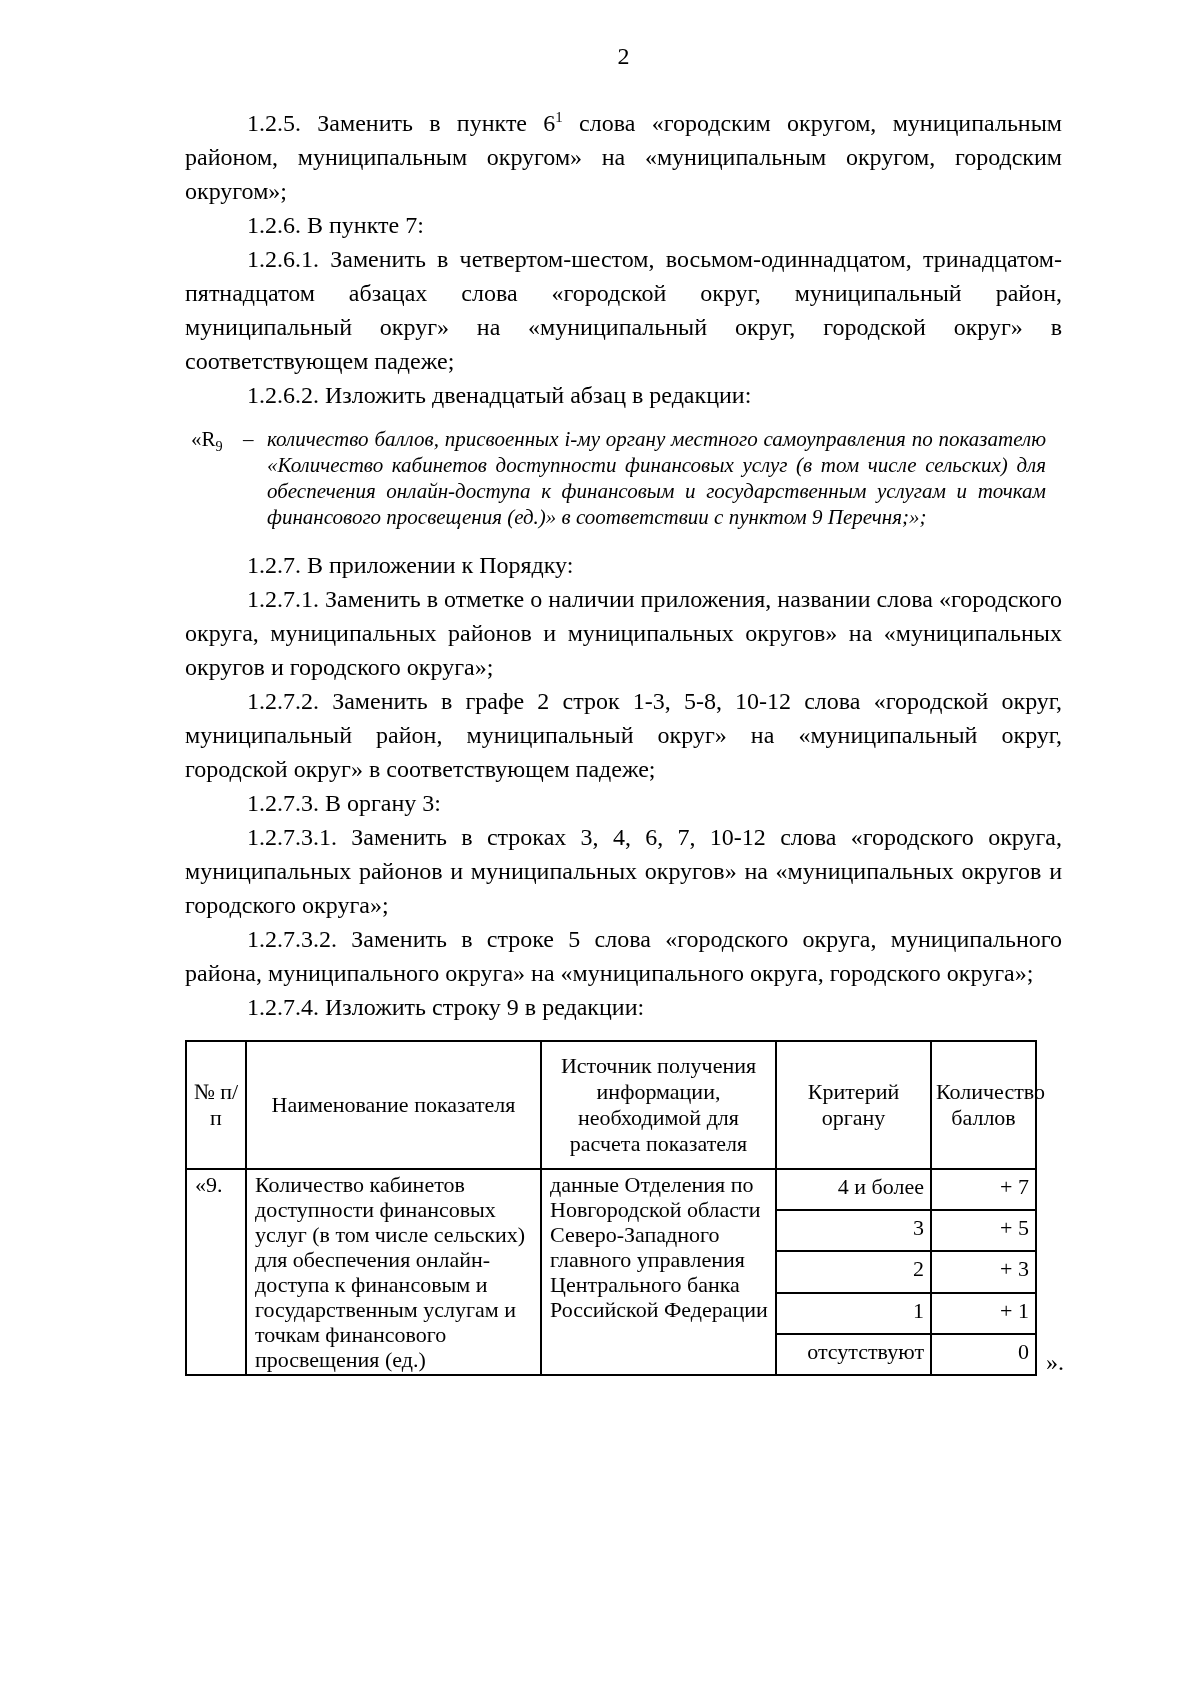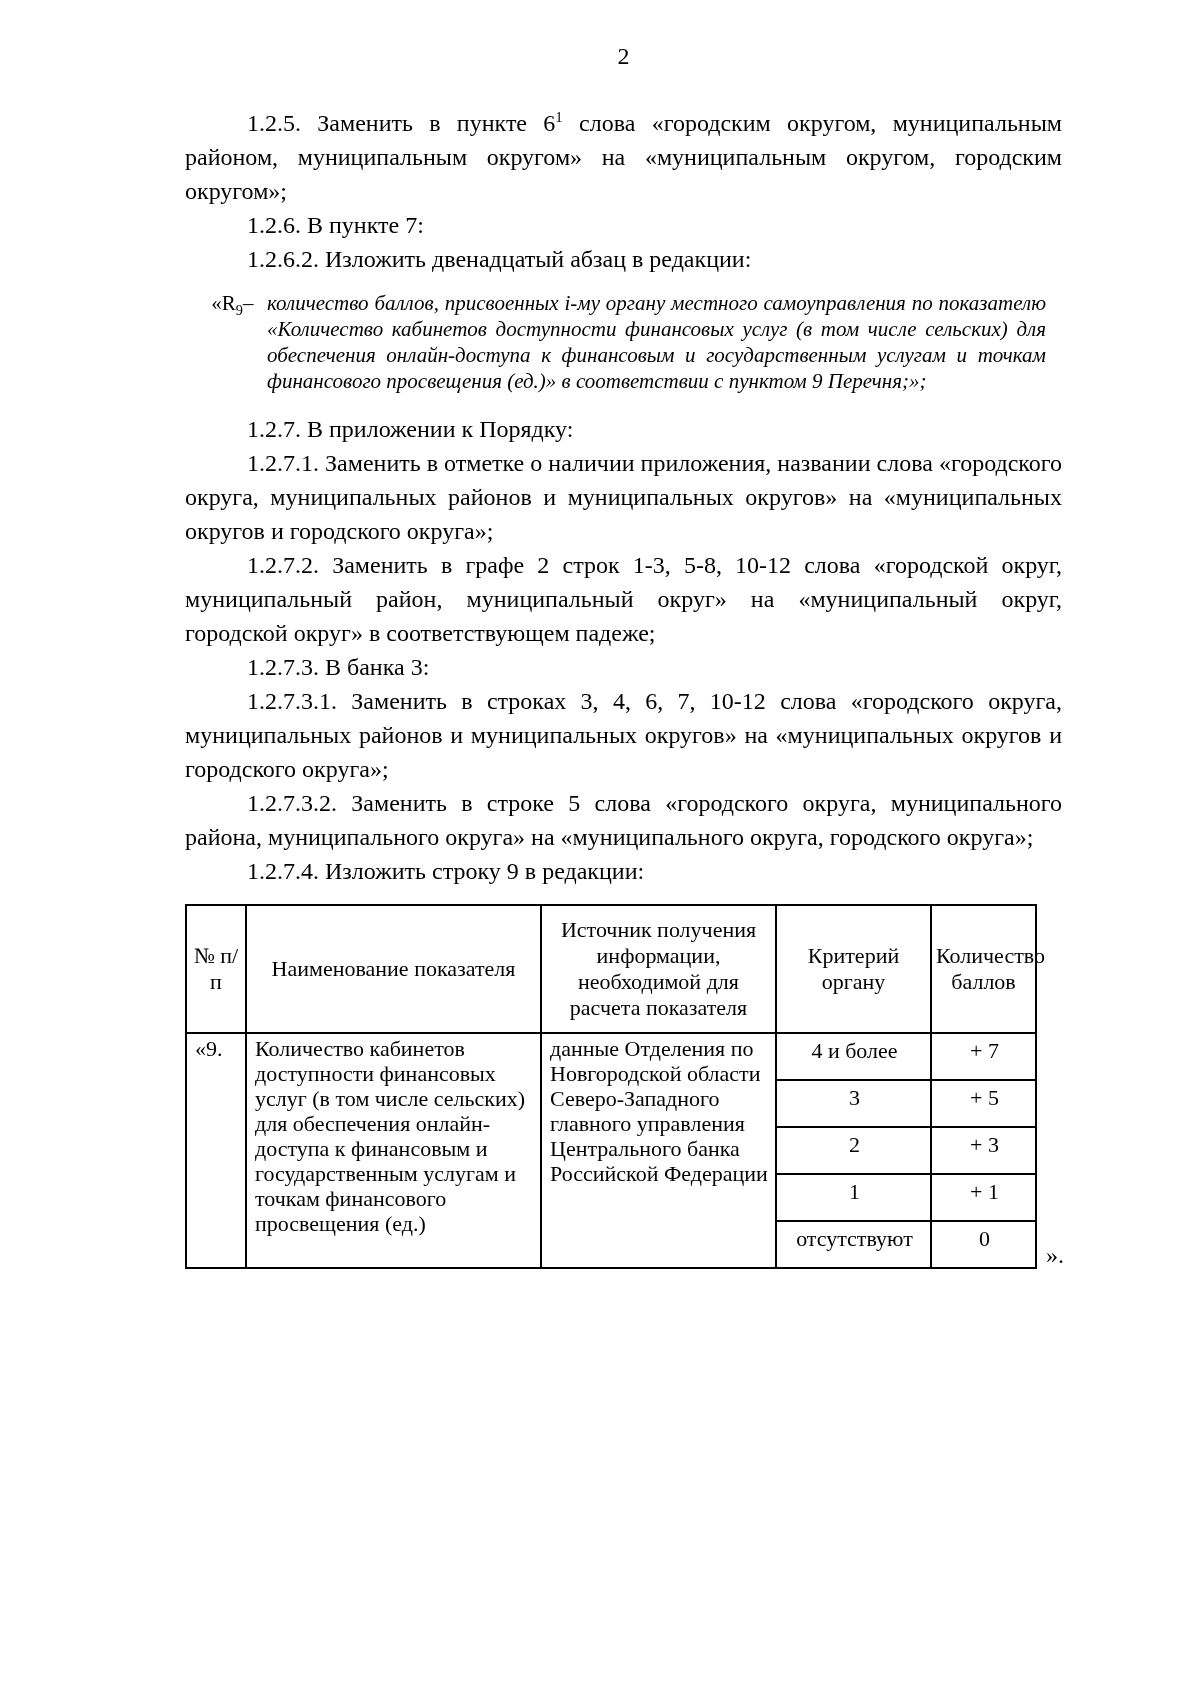--- a/index.html
+++ b/index.html
@@ -41,21 +41,20 @@
   }
   .definition {
     display: flex;
     margin: 14px 0 18px 6px;
     font-size: 21px;
     line-height: 26px;
   }
   .def-term {
     flex: none;
     width: 52px;
-    text-align: right;
   }
   .def-dash {
     flex: none;
     width: 24px;
   }
   .def-text {
     flex: 1;
     text-align: justify;
     padding-right: 16px;
     font-style: italic;
@@ -84,59 +83,60 @@
     height: 128px;
   }
   td.cell-top {
     vertical-align: top;
     text-align: left;
     line-height: 25px;
     padding: 2px 6px 2px 8px;
   }
   td.cell-crit, td.cell-pts {
     vertical-align: top;
-    text-align: center;
+    text-align: right;
     line-height: 25px;
-    padding: 4px 6px 16px 8px;
+    padding: 4px 6px 10px 8px;
     height: 40px;
   }
   .closing-mark {
     font-size: 24px;
     line-height: 28px;
     margin-left: 9px;
   }
 </style>
 </head>
 <body>
 
 <div class="page">
 
   <div class="page-number">2</div>
 
 
   <p class="para"><span>1.2.5. Заменить в пункте 6</span><sup class="fnsup">1</sup><span> слова «городским округом, муниципальным районом, муниципальным округом» на «муниципальным округом, городским округом»;</span></p>
 
   <p class="para"><span>1.2.6. В пункте 7:</span></p>
 
+  <p class="para"><span>1.2.6.1. Заменить в четвертом-шестом, восьмом-одиннадцатом, тринадцатом-пятнадцатом абзацах слова «городской округ, муниципальный район, муниципальный округ» на «муниципальный округ, городской округ» в соответствующем падеже;</span></p>
 
   <p class="para"><span>1.2.6.2. Изложить двенадцатый абзац в редакции:</span></p>
 
   <div class="definition">
     <span class="def-term"><span>«R</span><sub class="rsub">9</sub></span>
     <span class="def-dash">–</span>
     <span class="def-text">количество баллов, присвоенных i-му органу местного самоуправления по показателю «Количество кабинетов доступности финансовых услуг (в том числе сельских) для обеспечения онлайн-доступа к финансовым и государственным услугам и точкам финансового просвещения (ед.)» в соответствии с пунктом 9 Перечня;»;</span>
   </div>
 
   <p class="para"><span>1.2.7. В приложении к Порядку:</span></p>
 
   <p class="para"><span>1.2.7.1. Заменить в отметке о наличии приложения, названии слова «городского округа, муниципальных районов и муниципальных округов» на «муниципальных округов и городского округа»;</span></p>
 
   <p class="para"><span>1.2.7.2. Заменить в графе 2 строк 1-3, 5-8, 10-12 слова «городской округ, муниципальный район, муниципальный округ» на «муниципальный округ, городской округ» в соответствующем падеже;</span></p>
 
-  <p class="para"><span>1.2.7.3. В банка 3:</span></p>
+  <p class="para"><span>1.2.7.3. В органу 3:</span></p>
 
   <p class="para"><span>1.2.7.3.1. Заменить в строках 3, 4, 6, 7, 10-12 слова «городского округа, муниципальных районов и муниципальных округов» на «муниципальных округов и городского округа»;</span></p>
 
   <p class="para"><span>1.2.7.3.2. Заменить в строке 5 слова «городского округа, муниципального района, муниципального округа» на «муниципального округа, городского округа»;</span></p>
 
   <p class="para"><span>1.2.7.4. Изложить строку 9 в редакции:</span></p>
 
   <div class="table-wrap">
     <table class="doc-table">
       <colgroup>

